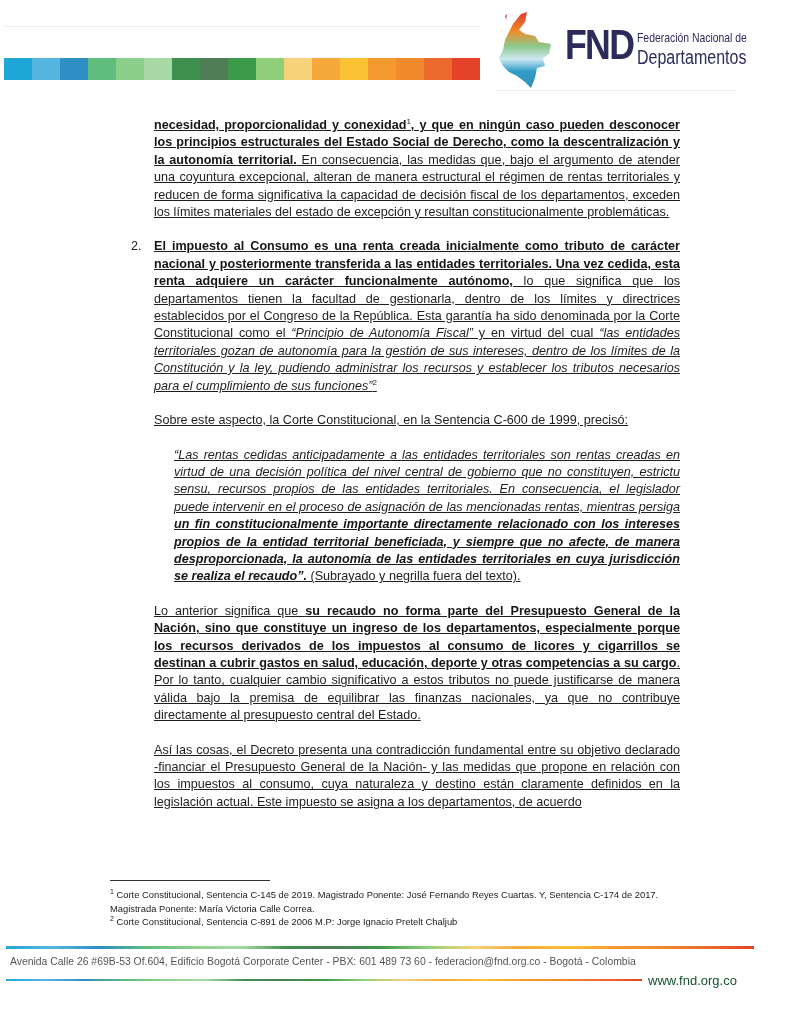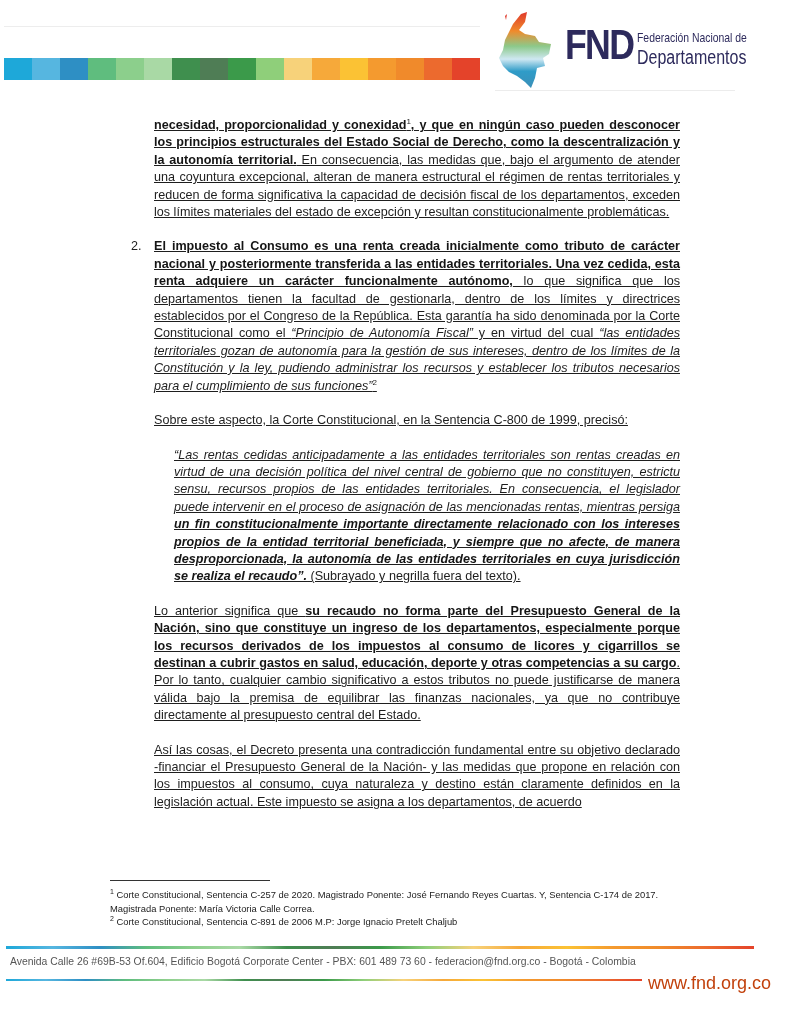--- a/index.html
+++ b/index.html
@@ -35,21 +35,21 @@
     
     .fn-rule { position: absolute; left: 110px; top: 880px; width: 160px; height: 1px; background: #333; }
     .footnotes { position: absolute; left: 110px; top: 888px; width: 580px; font-size: 9.4px; line-height: 13.5px; color: #222; }
     .footnotes p { margin: 0; }
     .footnotes sup { font-size: 7px; }
 
     
     .footer-stripe { position: absolute; left: 6px; height: 3px; }
     .footer-address { position: absolute; left: 10px; top: 955px; width: 770px; font-size: 11.2px; color: #555; white-space: nowrap;
                       transform: scaleX(0.93); transform-origin: left center; }
-    .footer-web { position: absolute; left: 648px; top: 973px; font-size: 18px; color: #c2410c; }
+    .footer-web { position: absolute; left: 648px; top: 973px; font-size: 13px; color: #14532d; }
   </style>
 </head>
 <body>
 
 <div>
   <div class="header-rule" style="top:26px;"></div>
   <div class="color-bar" id="colorBar" style="width: 476px;">
       <span style="background: rgb(30, 168, 217); width: 28px;"></span>
       <span style="background: rgb(86, 182, 224); width: 28px;"></span>
       <span style="background: rgb(46, 143, 196); width: 28px;"></span>
@@ -97,39 +97,39 @@
   <div class="gap"></div>
 
   <div class="list-item">
     <span class="list-num">2.</span>
     <p>
       <b>El impuesto al Consumo es una renta creada inicialmente como tributo de carácter nacional y posteriormente transferida a las entidades territoriales. Una vez cedida, esta renta adquiere un carácter funcionalmente autónomo,</b><span> lo que significa que los departamentos tienen la facultad de gestionarla, dentro de los límites y directrices establecidos por el Congreso de la República. Esta garantía ha sido denominada por la Corte Constitucional como el </span><i>“Principio de Autonomía Fiscal”</i><span> y en virtud del cual </span><i>“las entidades territoriales gozan de autonomía para la gestión de sus intereses, dentro de los límites de la Constitución y la ley, pudiendo administrar los recursos y establecer los tributos necesarios para el cumplimiento de sus funciones”</i><sup>2</sup>
     </p>
   </div>
   <div class="gap"></div>
 
-  <p>Sobre este aspecto, la Corte Constitucional, en la Sentencia C-800 de 1999, precisó:</p>
+  <p>Sobre este aspecto, la Corte Constitucional, en la Sentencia C-600 de 1999, precisó:</p>
   <div class="gap"></div>
 
   <p class="quote">
     <span>“Las rentas cedidas anticipadamente a las entidades territoriales son rentas creadas en virtud de una decisión política del nivel central de gobierno que no constituyen, estrictu sensu, recursos propios de las entidades territoriales. En consecuencia, el legislador puede intervenir en el proceso de asignación de las mencionadas rentas, mientras persiga </span><u><b>un fin constitucionalmente importante directamente relacionado con los intereses propios de la entidad territorial beneficiada, y siempre que no afecte, de manera desproporcionada, la autonomía de las entidades territoriales en cuya jurisdicción se realiza el recaudo”.</b></u><span class="plain"> (Subrayado y negrilla fuera del texto).</span>
   </p>
   <div class="gap"></div>
 
   <p>
     <span>Lo anterior significa que </span><b>su recaudo no forma parte del Presupuesto General de la Nación, sino que constituye un ingreso de los departamentos, especialmente porque los recursos derivados de los impuestos al consumo de licores y cigarrillos se destinan a cubrir gastos en salud, educación, deporte y otras competencias a su cargo</b><span>. Por lo tanto, cualquier cambio significativo a estos tributos no puede justificarse de manera válida bajo la premisa de equilibrar las finanzas nacionales, ya que no contribuye directamente al presupuesto central del Estado.</span>
   </p>
   <div class="gap"></div>
 
   <p>Así las cosas, el Decreto presenta una contradicción fundamental entre su objetivo declarado -financiar el Presupuesto General de la Nación- y las medidas que propone en relación con los impuestos al consumo, cuya naturaleza y destino están claramente definidos en la legislación actual. Este impuesto se asigna a los departamentos, de acuerdo</p>
 </div>
 
 <div class="fn-rule"></div>
 <div class="footnotes">
-  <p><sup>1</sup><span> Corte Constitucional, Sentencia C-257 de 2020. Magistrado Ponente: José Fernando Reyes Cuartas. Y, Sentencia C-174 de 2017. Magistrada Ponente: María Victoria Calle Correa.</span></p>
+  <p><sup>1</sup><span> Corte Constitucional, Sentencia C-145 de 2019. Magistrado Ponente: José Fernando Reyes Cuartas. Y, Sentencia C-174 de 2017. Magistrada Ponente: María Victoria Calle Correa.</span></p>
   <p><sup>2</sup><span> Corte Constitucional, Sentencia C-891 de 2006 M.P: Jorge Ignacio Pretelt Chaljub</span></p>
 </div>
 
 <div>
   <div class="footer-stripe" style="top: 946px; width: 748px; background: linear-gradient(to right, rgb(30, 168, 217), rgb(86, 182, 224), rgb(46, 143, 196), rgb(95, 189, 126), rgb(140, 207, 140), rgb(169, 217, 165), rgb(63, 143, 78), rgb(79, 125, 85), rgb(59, 154, 74), rgb(143, 207, 122), rgb(247, 210, 122), rgb(246, 169, 58), rgb(251, 194, 52), rgb(244, 154, 47), rgb(240, 138, 43), rgb(236, 106, 46), rgb(228, 67, 42));" id="stripeTop"></div>
   <div class="footer-address">Avenida Calle 26 #69B-53 Of.604, Edificio Bogotá Corporate Center - PBX: 601 489 73 60 - federacion@fnd.org.co - Bogotá - Colombia</div>
   <div class="footer-stripe" style="top: 979px; width: 636px; height: 2px; background: linear-gradient(to right, rgb(30, 168, 217), rgb(86, 182, 224), rgb(46, 143, 196), rgb(95, 189, 126), rgb(140, 207, 140), rgb(169, 217, 165), rgb(63, 143, 78), rgb(79, 125, 85), rgb(59, 154, 74), rgb(143, 207, 122), rgb(247, 210, 122), rgb(246, 169, 58), rgb(251, 194, 52), rgb(244, 154, 47), rgb(240, 138, 43), rgb(236, 106, 46), rgb(228, 67, 42));" id="stripeBottom"></div>
   <div class="footer-web">www.fnd.org.co</div>
 </div>
 

